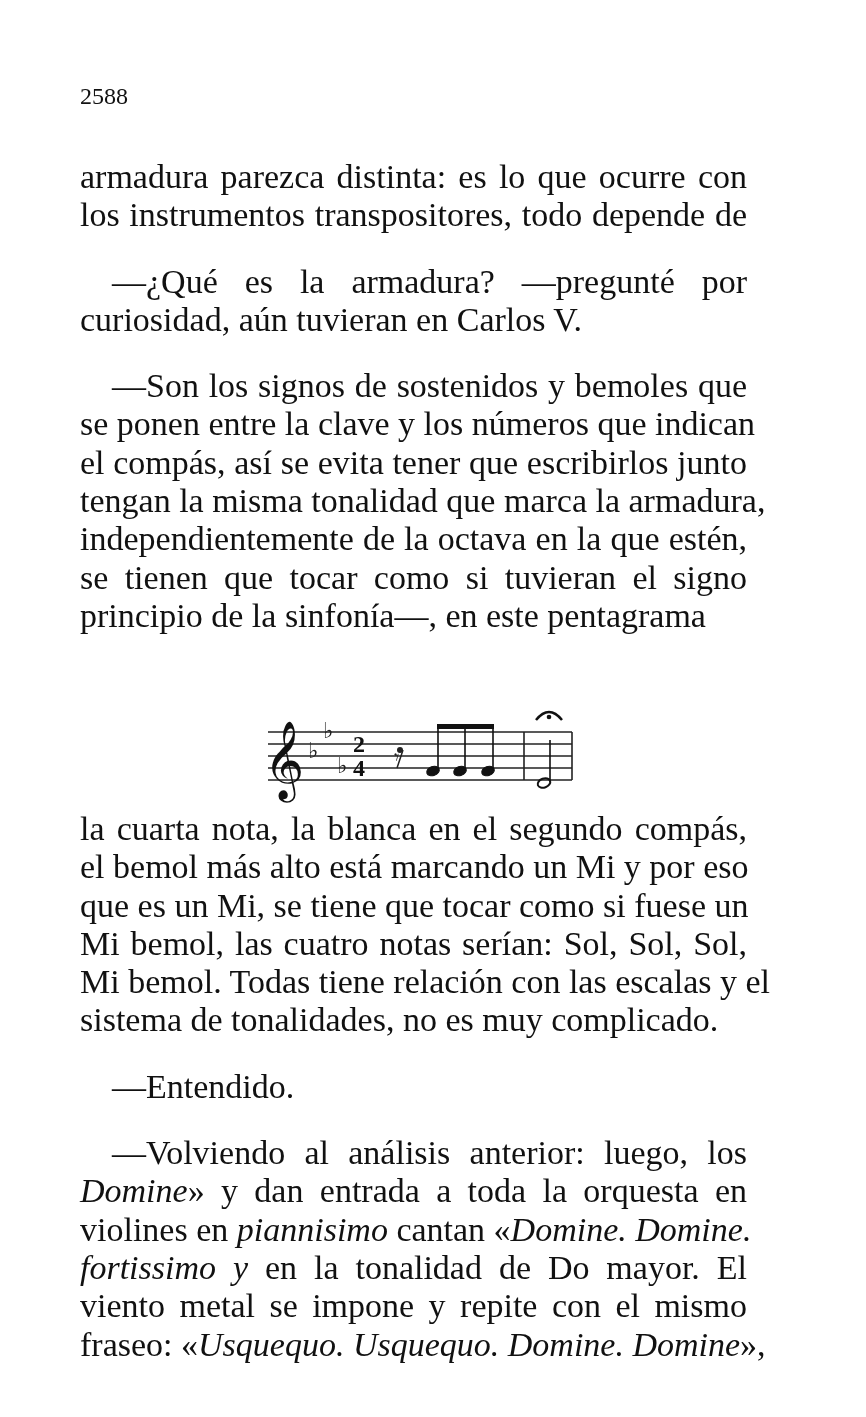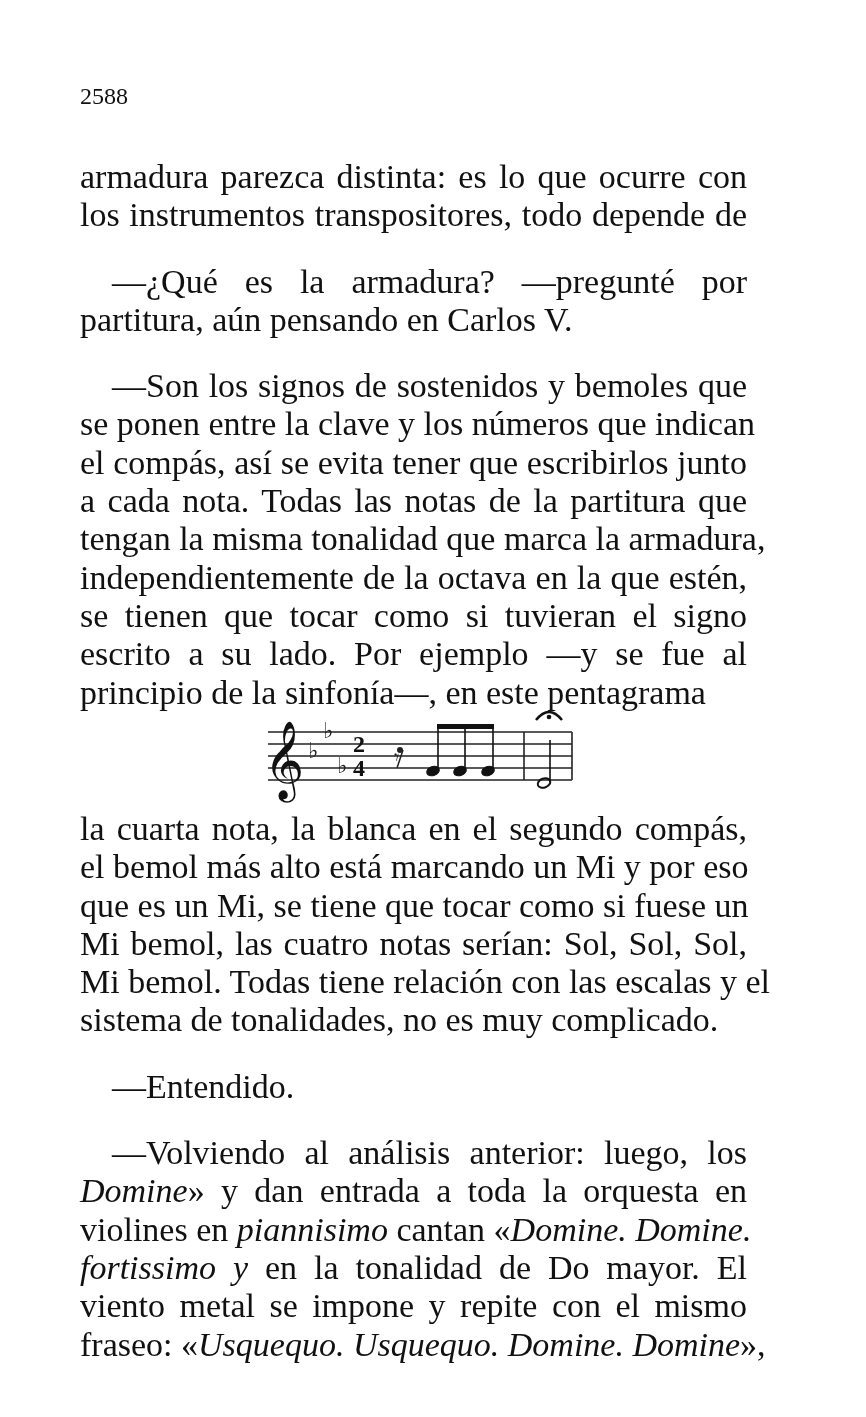--- a/index.html
+++ b/index.html
@@ -31,29 +31,27 @@
 </style>
 </head>
 <body>
 
 <div class="page-number">2588</div>
 
 <div class="text-block" id="block1">
   <span class="line">armadura parezca distinta: es lo que ocurre con</span>
   <span class="line">los instrumentos transpositores, todo depende de</span>
   <span class="line indent">—¿Qué es la armadura? —pregunté por</span>
-  <span class="line last">partitura, aún pensando en Carlos V.</span>
+  <span class="line last">curiosidad, aún tuvieran en Carlos V.</span>
   <span class="line indent">—Son los signos de sostenidos y bemoles que</span>
   <span class="line">se ponen entre la clave y los números que indican</span>
   <span class="line">el compás, así se evita tener que escribirlos junto</span>
-  <span class="line">a cada nota. Todas las notas de la partitura que</span>
   <span class="line">tengan la misma tonalidad que marca la armadura,</span>
   <span class="line">independientemente de la octava en la que estén,</span>
   <span class="line">se tienen que tocar como si tuvieran el signo</span>
-  <span class="line">escrito a su lado. Por ejemplo —y se fue al</span>
   <span class="line last">principio de la sinfonía—, en este pentagrama</span>
 </div>
 
 <div class="staff-figure">
   <svg width="320" height="105" viewBox="0 0 320 105" xmlns="http://www.w3.org/2000/svg">
     <g stroke="#222" stroke-width="1.4">
       <line x1="8" y1="32" x2="312" y2="32"></line>
       <line x1="8" y1="44" x2="312" y2="44"></line>
       <line x1="8" y1="56" x2="312" y2="56"></line>
       <line x1="8" y1="68" x2="312" y2="68"></line>

